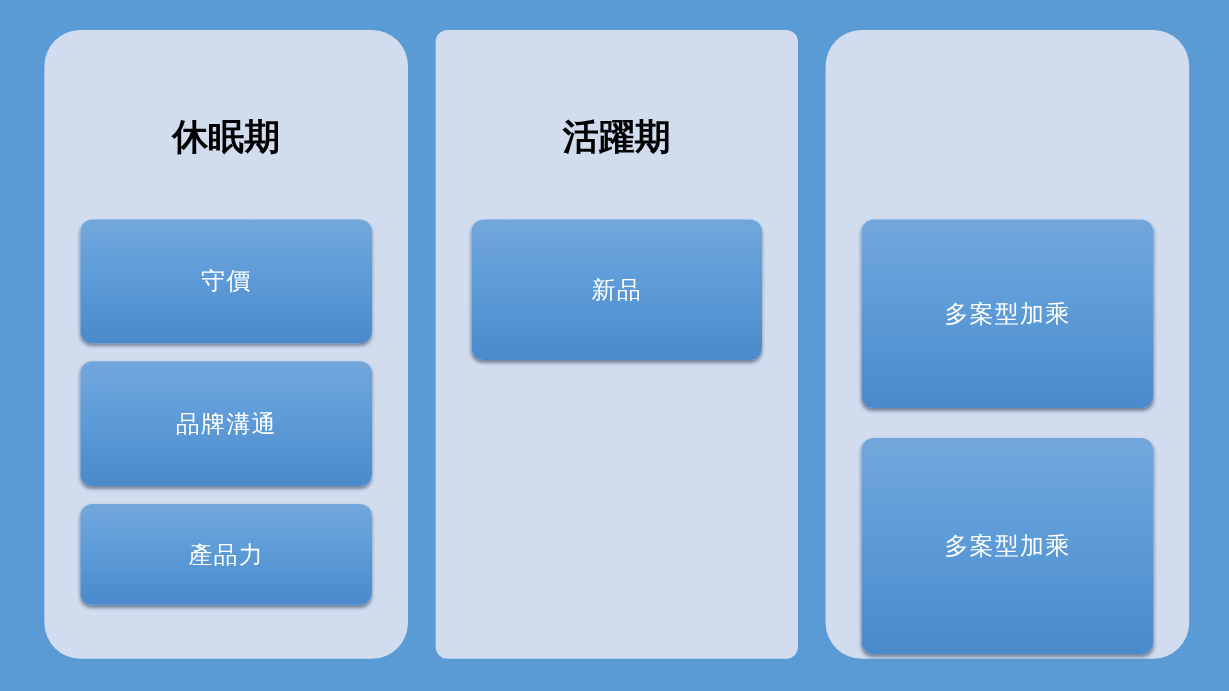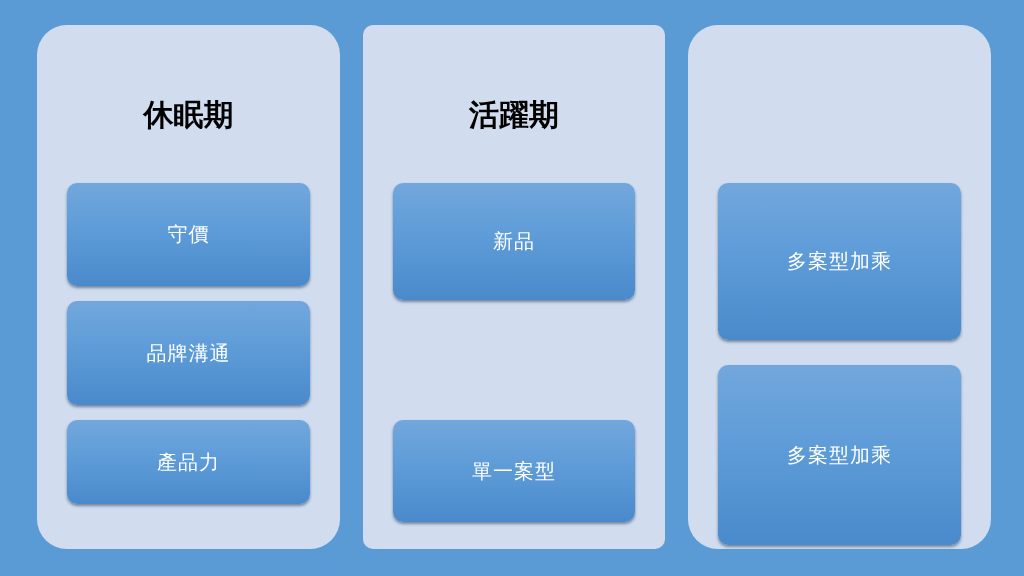--- a/index.html
+++ b/index.html
@@ -54,19 +54,18 @@
 <div class="panel" style="left:37px; width:303px;">
   <div class="panel-title">休眠期</div>
   <div class="box" style="top:158px; height:103px;">守價</div>
   <div class="box" style="top:276px; height:104px;">品牌溝通</div>
   <div class="box" style="top:395px; height:84px;">產品力</div>
 </div>
 
 <div class="panel" style="left:363px; width:302px;border-radius:10px;">
   <div class="panel-title">活躍期</div>
   <div class="box" style="top:158px; height:117px;">新品</div>
-  <div class="box" style="top:395px; height:102px;">單一案型</div>
 </div>
 
 <div class="panel" style="left:688px; width:303px;">
   <div class="box" style="top:158px; height:157px;">多案型加乘</div>
   <div class="box" style="top:340px; height:180px;">多案型加乘</div>
 </div>
 
 </body></html>

